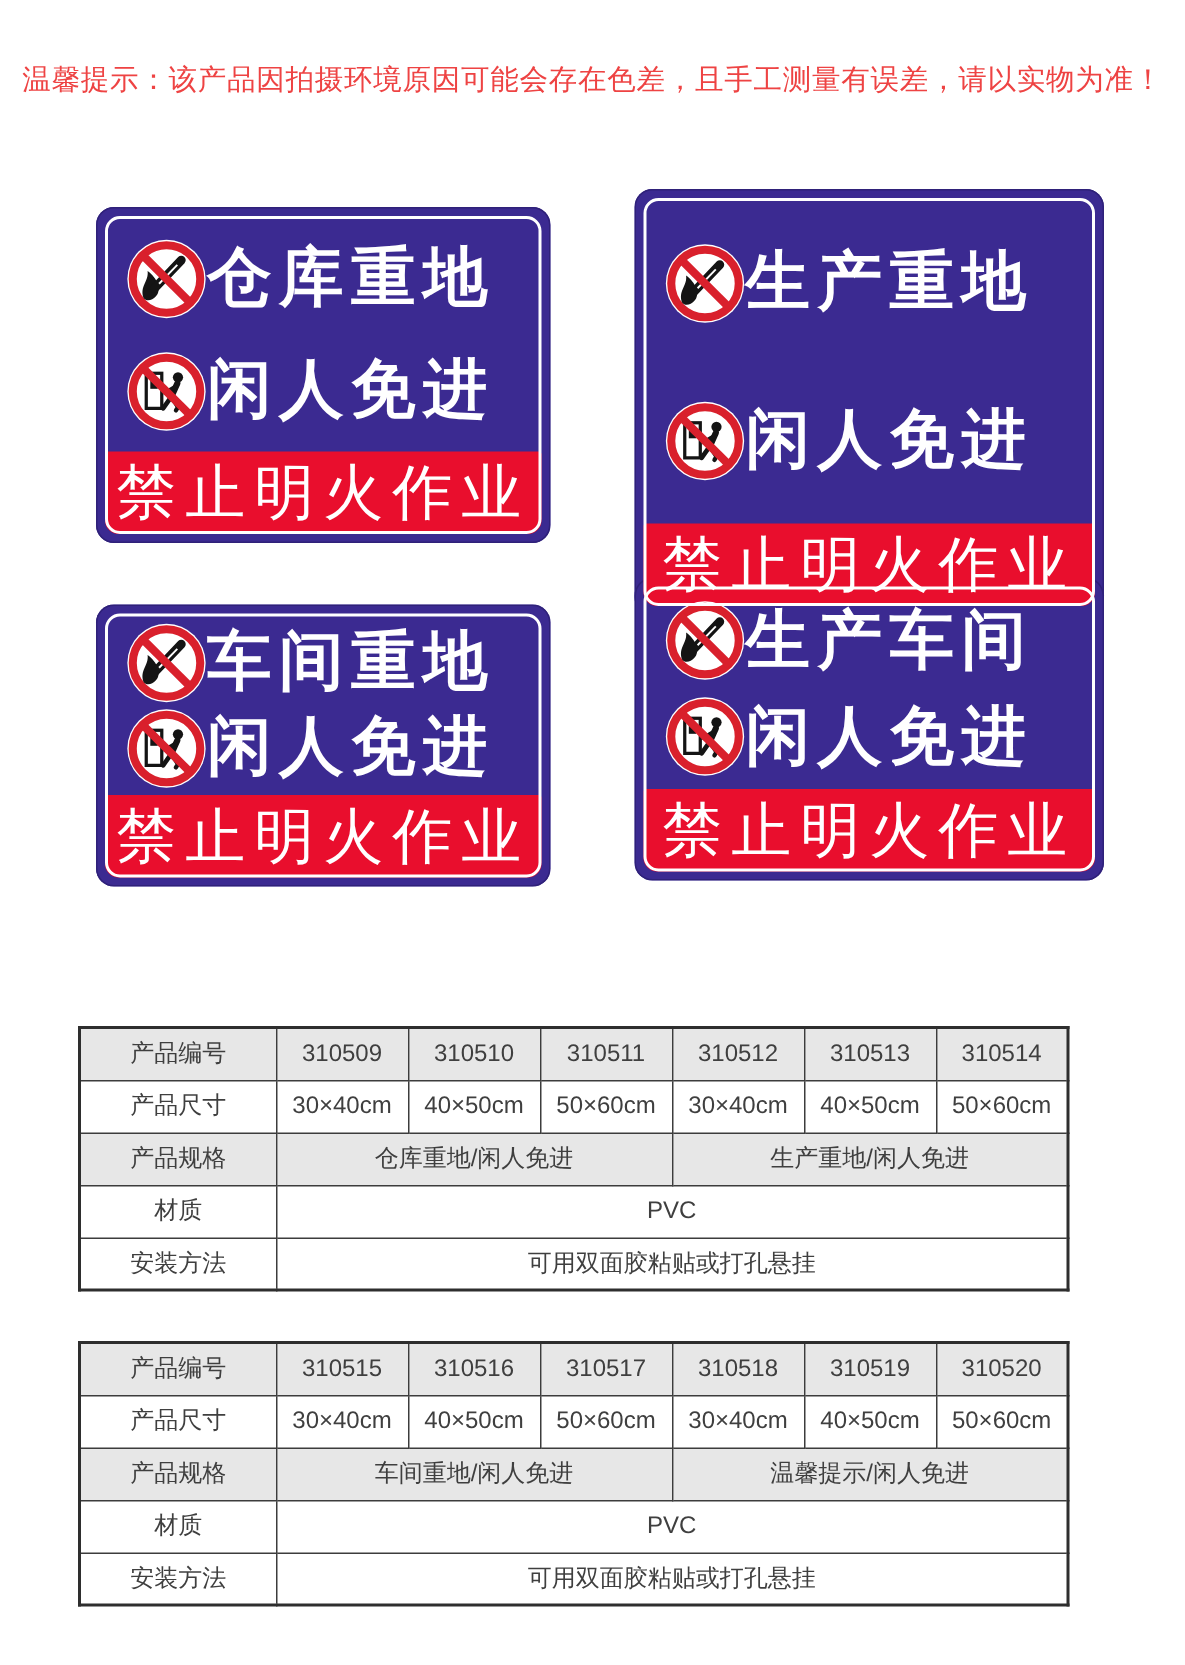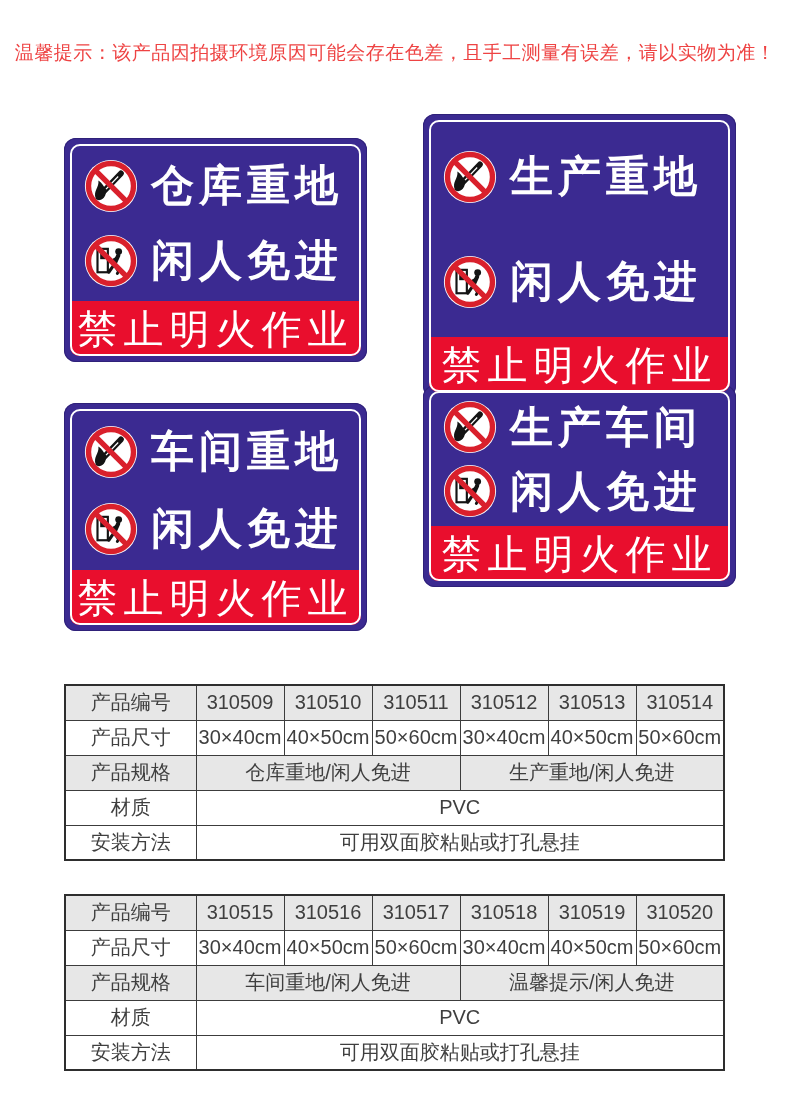--- a/index.html
+++ b/index.html
@@ -13,52 +13,52 @@
     text-align:center; color:#ee4343; font-size:19px; letter-spacing:0.5px;
     font-weight:400; white-space:nowrap;
   }
 
   
   .sign {
     position:absolute; background:#3b2a91; border-radius:12px; overflow:hidden;
     box-shadow:0 0 0 1px #2f2179 inset;
   }
   .s1 { left:64px;  top:126px; width:303px; height:224px; }
-  .s2 { left:423px; top:102px; width:313px; height:284px; }
-  .s3 { left:64px;  top:391px; width:303px; height:228px; }
+  .s2 { left:423px; top:114px; width:313px; height:284px; }
+  .s3 { left:64px;  top:391px; width:303px; height:188px; }
   .s4 { left:423px; top:373px; width:313px; height:202px; }
 
   .sign-outline {
     position:absolute; inset:6px; border:2.5px solid #ffffff; border-radius:10px;
     z-index:3; pointer-events:none;
   }
   .sign-rows {
     position:absolute; top:10px; left:20px; right:12px; bottom:64px;
     display:flex; flex-direction:column; justify-content:space-around; z-index:2;
   }
-  .sign-row { display:flex; align-items:center; gap:13px; }
+  .sign-row { display:flex; align-items:center; }
   .sign-icon { width:54px; height:54px; flex:0 0 54px; }
   .sign-icon svg { width:54px; height:54px; display:block; }
   .sign-text {
     color:#ffffff; font-weight:bold; font-size:43px; letter-spacing:5px;
     white-space:nowrap; line-height:1;
   }
   .sign-banner {
     position:absolute; left:6px; right:6px; bottom:6px; height:55px;
     background:#e90e2d; border-radius:2px 2px 9px 9px; z-index:1;
     display:flex; align-items:center; justify-content:center;
     color:#ffffff; font-weight:normal; font-size:40px; letter-spacing:6px;
     white-space:nowrap; line-height:1;
   }
 
   
   .spec-table {
-    position:absolute; left:64px; width:661px;
+    position:absolute; left:52px; width:661px;
     border-collapse:collapse; table-layout:fixed;
-    font-size:20px; color:#3f3f3f; background:#ffffff;
+    font-size:16px; color:#3f3f3f; background:#ffffff;
     border:2px solid #2e2e2e;
   }
   .t1 { top:672px; }
   .t2 { top:882px; }
   .spec-table td {
     border:1px solid #3c3c3c; height:35px; text-align:center;
     vertical-align:middle; padding:0 1px; overflow:hidden; white-space:nowrap;
   }
   .spec-table tr.gray td { background:#e7e7e7; }
 </style>

